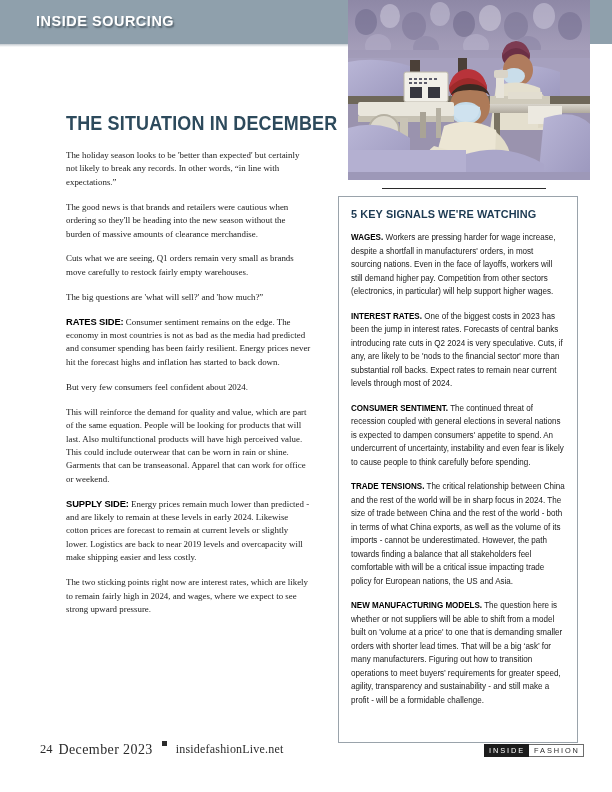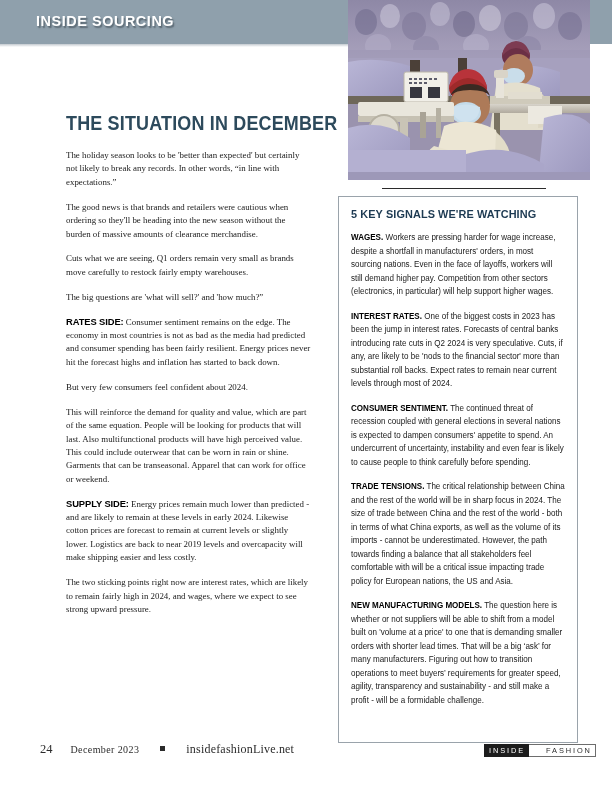--- a/index.html
+++ b/index.html
@@ -130,31 +130,31 @@
   .signal-label {
     font-weight: bold;
     color: #000000;
   }
 
   
   .footer {
     position: absolute;
     left: 40px; top: 742px;
     display: flex;
-    align-items: center;
-    gap: 18px;
+    align-items: flex-start;
+    gap: 6px;
   }
   .footer-pagenum {
     font-family: "Liberation Serif", serif;
     font-size: 12.5px;
     color: #2b2b2b;
   }
   .footer-date {
     font-family: "Liberation Serif", serif;
-    font-size: 10px;
+    font-size: 14px;
     color: #2b2b2b;
     letter-spacing: 0.4px;
   }
   .footer-square {
     display: inline-block;
     width: 5px; height: 5px;
     background: #2b2b2b;
     margin: 0 3px;
     position: relative;
     top: -1px;
@@ -185,21 +185,21 @@
     align-items: center;
   }
   .logo-fashion {
     background: #ffffff;
     color: #2b2b2b;
     border: 1px solid #6d6d6d;
     border-left: none;
     font-family: "Liberation Sans", sans-serif;
     font-size: 7.4px;
     letter-spacing: 1.9px;
-    padding: 0 3px 0 17px;
+    padding: 0 3px 0 5px;
     display: flex;
     align-items: center;
   }
 </style>
 </head>
 <body>
 
 <div class="header-bar"></div>
 <div class="header-bar-shadow"></div>
 <div class="header-title">INSIDE SOURCING</div>

